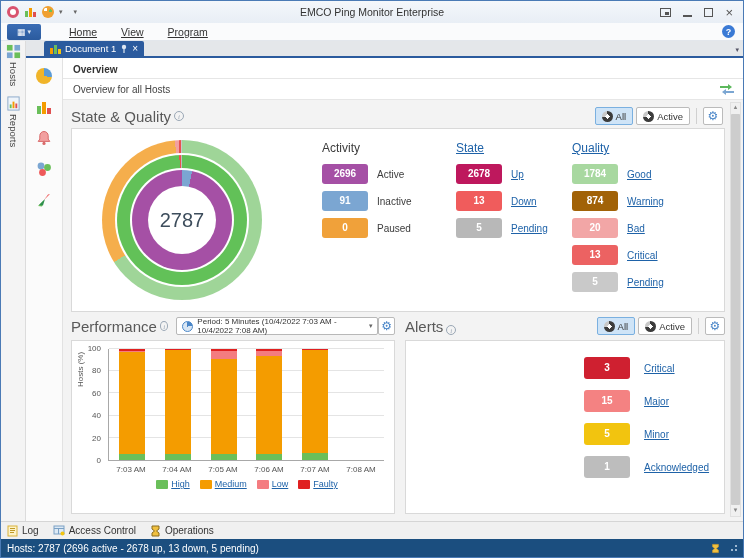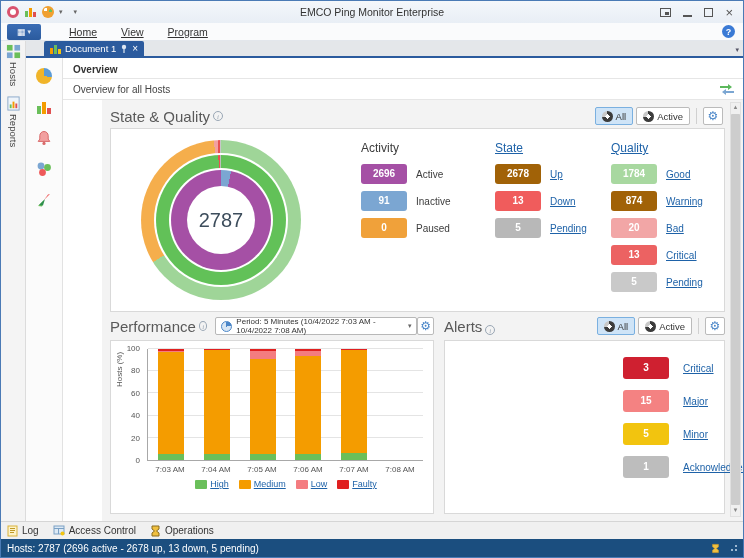--- a/index.html
+++ b/index.html
@@ -43,21 +43,21 @@
   .icon-pie { width:16px; height:16px; border-radius:50%; background:conic-gradient(#5b9bd5 0 100deg, #f0b429 100deg 360deg); }
 
   .main { flex:1; display:flex; flex-direction:column; min-width:0; background:#fff; }
   .ov-title-row { padding:5px 0 3px 10px; }
   .ov-title { font-size:10px; font-weight:bold; color:#333; }
   .divider { height:1px; background:#e6e6e6; }
   .ov-sub-row { display:flex; align-items:center; padding:3px 8px 3px 10px; height:20px; }
   .ov-sub { font-size:10px; color:#444; }
   .sync-btn { margin-left:auto; display:flex; align-items:center; }
 
-  .content { flex:1; background:#f3f3f3; position:relative; padding:4px 18px 0 8px; min-height:0;margin-left:39px; }
+  .content { flex:1; background:#f3f3f3; position:relative; padding:4px 18px 0 8px; min-height:0; }
   .scrollbar { position:absolute; right:2px; top:2px; bottom:4px; width:11px; background:#f0f0f0; border:1px solid #e0e0e0; display:flex; flex-direction:column; align-items:center; }
   .sb-arrow { font-size:6px; color:#888; line-height:8px; height:10px; flex:none; }
   .sb-thumb { flex:1; width:9px; background:#cdcdcd; border-radius:1px; margin:1px 0; }
 
   .section-head { height:24px; display:flex; align-items:center; }
   .section-title { font-size:15px; color:#595959; }
   .info { display:inline-block; width:10px; height:10px; border:1px solid #9aa7b5; border-radius:50%; color:#9aa7b5; font-size:7px; text-align:center; line-height:10px; vertical-align:top; margin-left:3px; font-style:italic; font-family:"Liberation Serif", serif; }
   .head-btns { margin-left:auto; display:flex; align-items:center; gap:3px; }
   .pill-btn { height:18px; display:flex; align-items:center; gap:3px; padding:0 6px; border:1px solid #bbb; background:#fff; border-radius:2px; font-size:9.5px; color:#333; }
   .pill-btn.selected { background:#cfe4f7; border-color:#7ab0e0; }
@@ -293,21 +293,21 @@
                     <div class="srow">
                       <span class="badge dotted" style="background: rgb(240, 161, 58);">0</span>
                       <span class="lbl">Paused</span>
                     </div>
                   </div>
               </div>
               <div class="sq-col" style="left:384px">
                 <div class="col-head link">State</div>
                 <div id="col-state">
                     <div class="srow">
-                      <span class="badge" style="background: #a16207;">2678</span>
+                      <span class="badge" style="background: #be185d;">2678</span>
                       <span class="lbl link">Up</span>
                     </div>
                     <div class="srow">
                       <span class="badge" style="background: rgb(240, 92, 92);">13</span>
                       <span class="lbl link">Down</span>
                     </div>
                     <div class="srow">
                       <span class="badge" style="background: rgb(184, 184, 184);">5</span>
                       <span class="lbl link">Pending</span>
                     </div>

